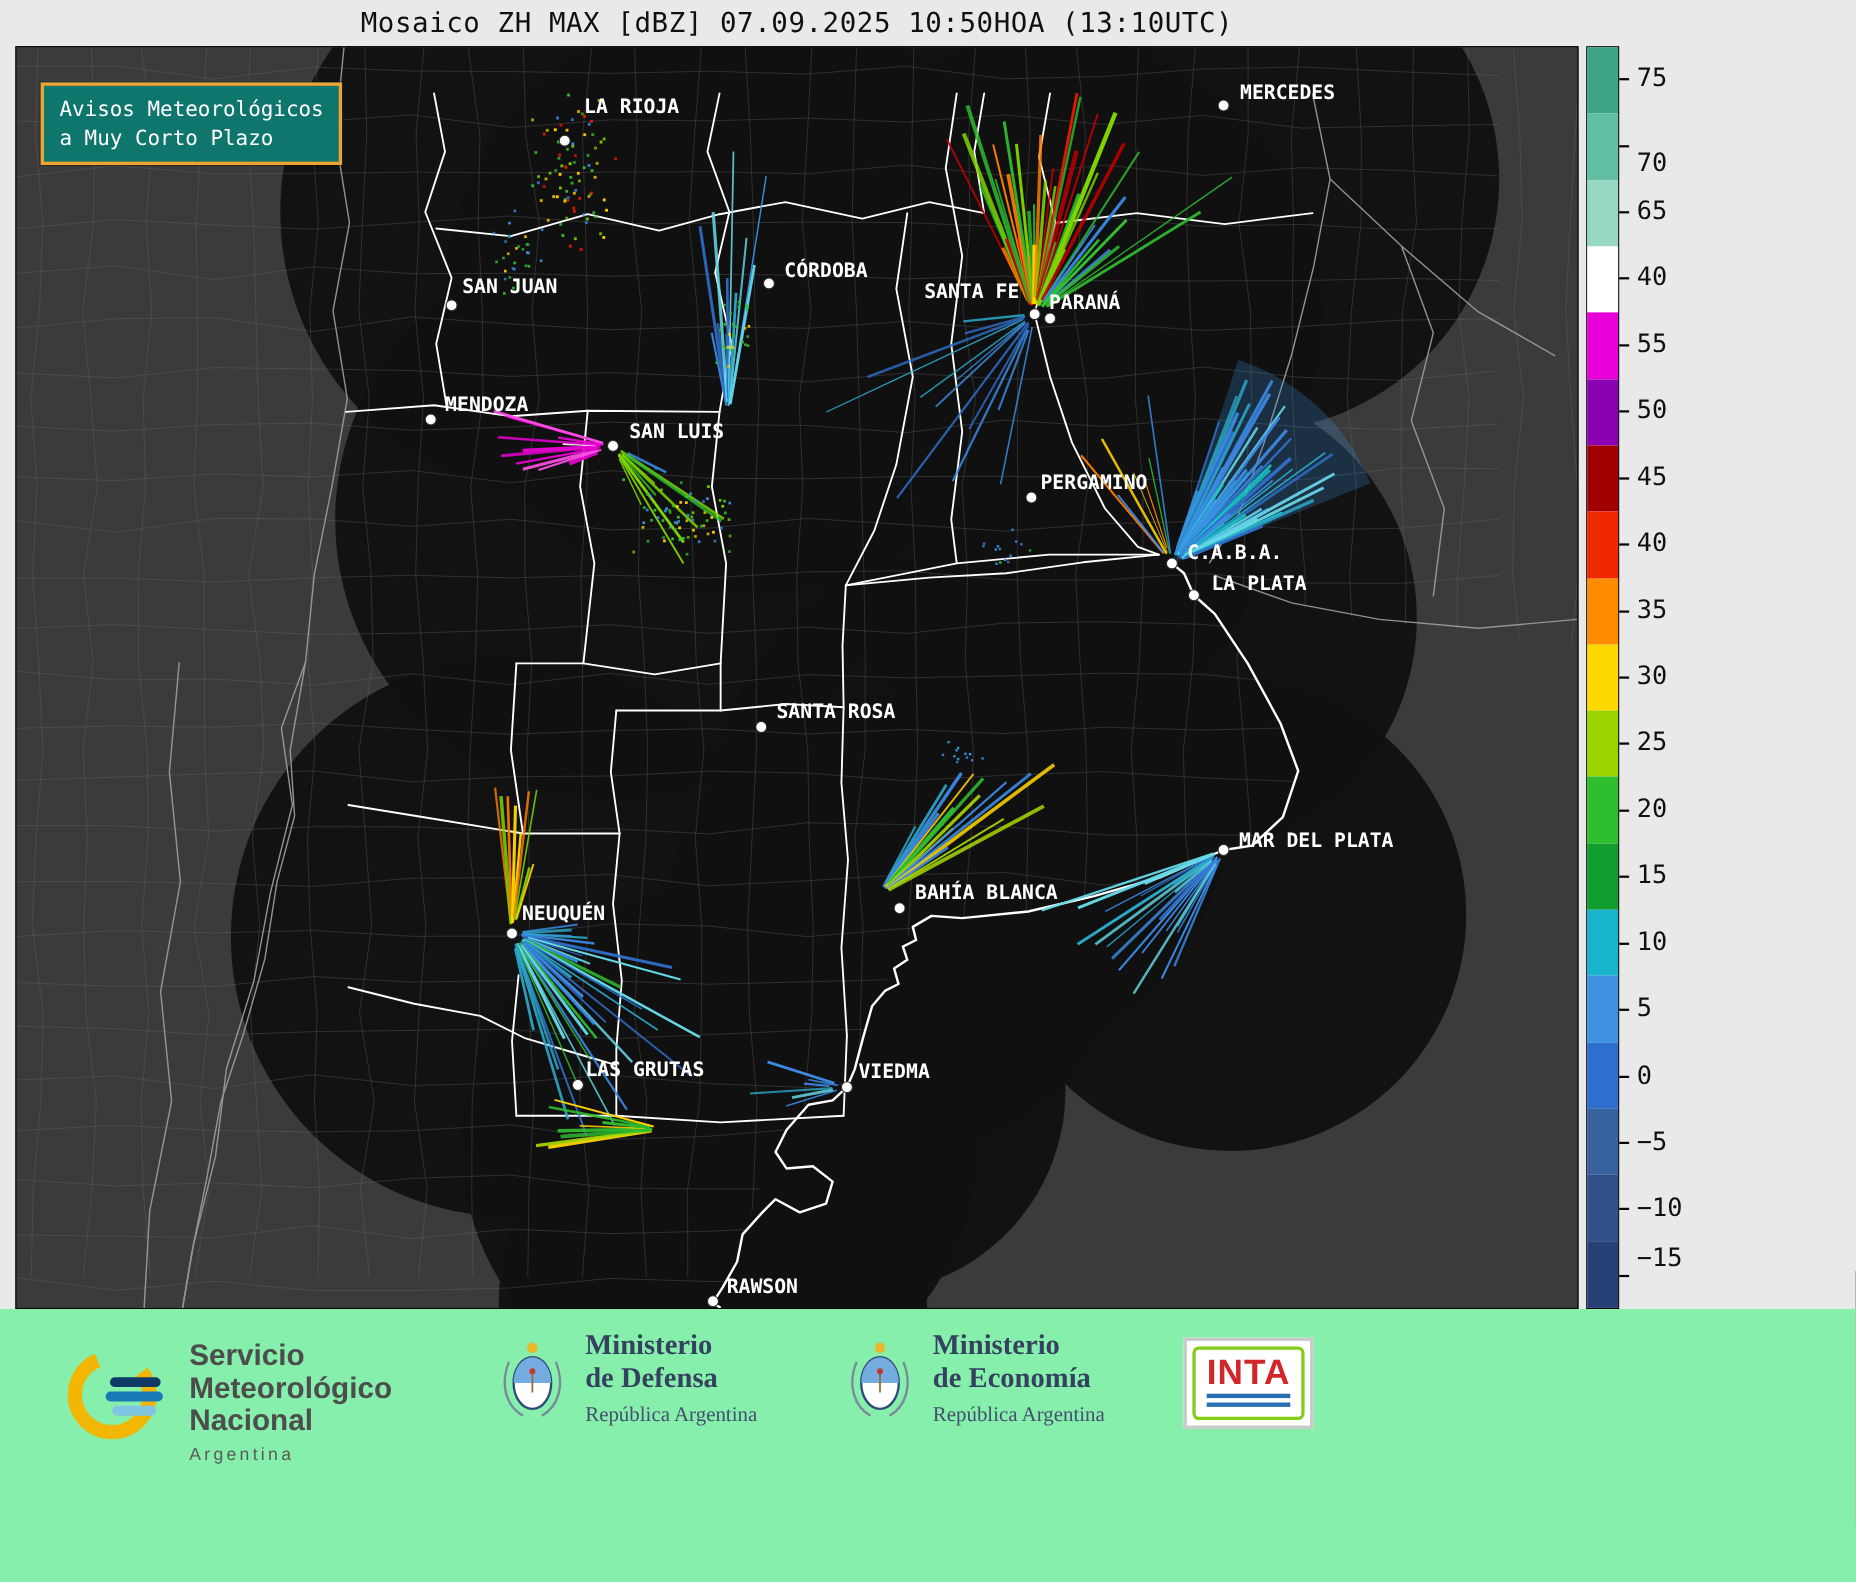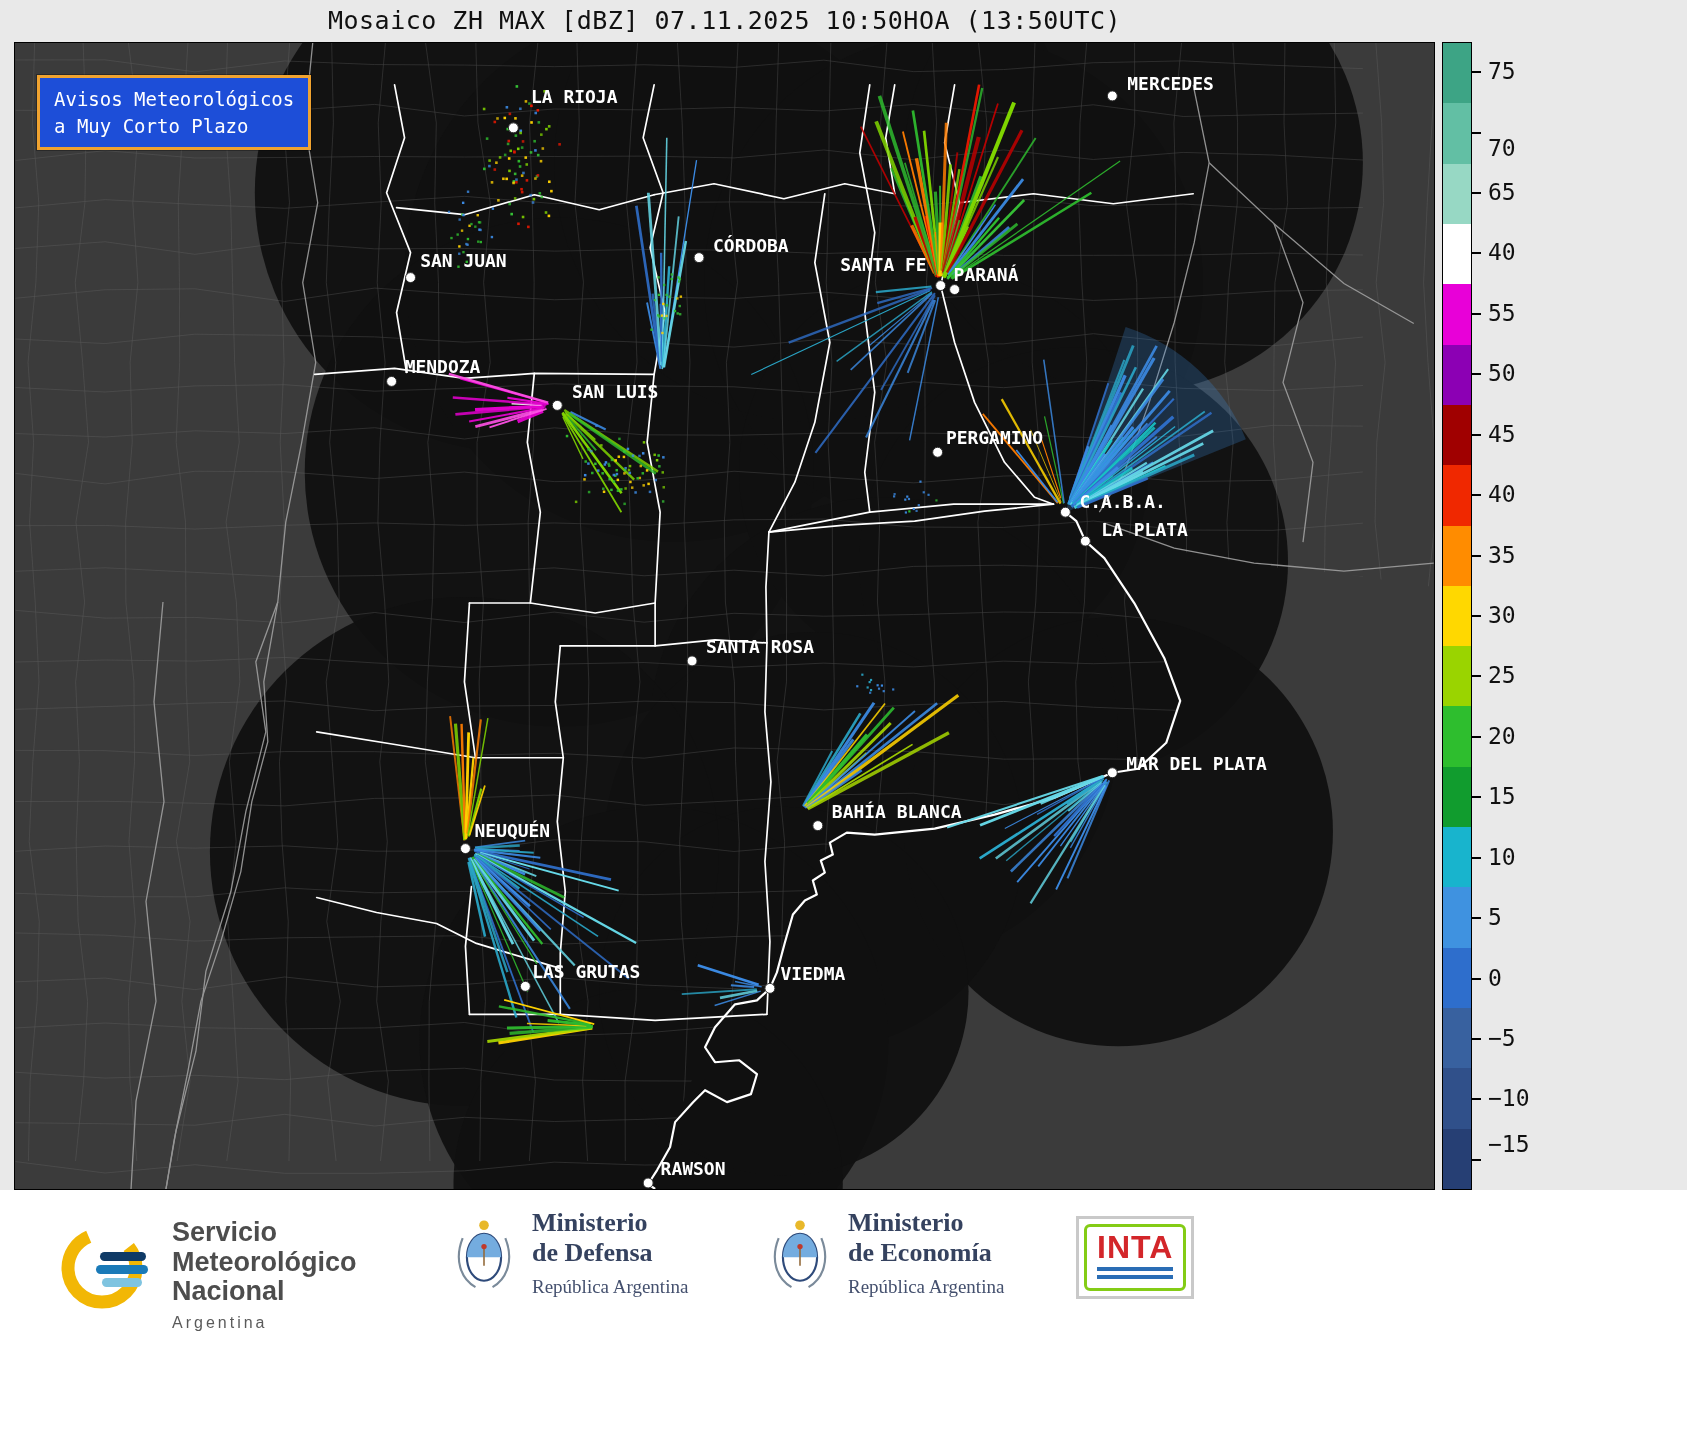--- a/index.html
+++ b/index.html
@@ -13,56 +13,56 @@
     font-family:"DejaVu Sans Mono",monospace;font-size:25px;color:#101010;
     letter-spacing:.5px;white-space:nowrap;
   }
   .map{
     position:absolute;left:14px;top:42px;width:1421px;height:1148px;
     background:#3b3b3b;border:1px solid #000;box-sizing:border-box;
   }
   .map svg{display:block;width:100%;height:100%}
   .aviso{
     position:absolute;left:22px;top:32px;z-index:5;
-    border:3px solid #f0a330;background:#1d4ed8;color:#ffffff;
+    border:3px solid #f0a330;background:#0f766e;color:#ffffff;
     font-family:"DejaVu Sans Mono",monospace;font-size:19px;line-height:1.4;
     padding:8px 14px;white-space:nowrap;box-shadow:0 0 0 1px rgba(0,0,0,.3);
   }
   .colorbar{
     position:absolute;left:1442px;top:42px;width:30px;height:1148px;
     border:1px solid #000;box-sizing:border-box;display:flex;flex-direction:column;
   }
   .cb-band{flex:1 1 auto}
   .cb-ticks{position:absolute;left:1472px;top:42px;width:110px;height:1148px;pointer-events:none}
   .cb-tickmark{position:absolute;left:0;width:9px;height:2px;background:#000}
   .cb-ticklabel{
     position:absolute;left:16px;font-family:"DejaVu Sans Mono",monospace;
     font-size:23px;color:#101010;white-space:nowrap;
   }
-  .footer{position:absolute;left:0;top:1190px;width:1687px;height:248px;background:#ffffff}
+  .footer{position:absolute;left:0;top:1190px;width:1687px;height:248px;background:#86efac}
   .logo-group{position:absolute;display:flex;align-items:center;gap:16px}
   .logo-smn{left:56px;top:28px;align-items:flex-start}
   .smn-text{font-family:"Liberation Sans",sans-serif;color:#4d4d4d}
   .smn-text .big{font-size:27px;font-weight:bold;line-height:1.1}
   .smn-text .small{font-size:16px;color:#5a5a5a;letter-spacing:3px;margin-top:7px}
   .logo-def{left:452px;top:18px}
   .logo-eco{left:768px;top:18px}
   .min-text{font-family:"Liberation Serif",serif;color:#35425f}
   .min-text .big{font-size:26px;font-weight:bold;line-height:1.15}
   .min-text .small{font-size:19px;color:#44506e;margin-top:8px;font-family:"Liberation Serif",serif}
   .logo-inta{left:1076px;top:26px}
   .inta-outer{background:#ffffff;border:3px solid #c9c9c9;padding:5px}
   .inta-inner{border:3px solid #84cc16;border-radius:6px;padding:4px 10px 9px;text-align:right}
   .inta-word{color:#d3262a;font-family:"Liberation Sans",sans-serif;font-weight:bold;font-size:32px;letter-spacing:1px;line-height:1}
   .inta-lines div{height:4px;background:#2a6db5;margin-top:4px}
 </style>
 </head>
 <body>
 
-<div class="title">Mosaico ZH MAX [dBZ] 07.11.2025 10:50HOA (13:50UTC)</div>
+<div class="title">Mosaico ZH MAX [dBZ] 07.09.2025 10:50HOA (13:10UTC)</div>
 
 <div class="map">
   <svg id="map-svg" xmlns="http://www.w3.org/2000/svg" viewBox="0 0 1421 1148">
       <rect x="0" y="0" width="1421" height="1148" fill="#3b3b3b"></rect>
       <defs>
         <clipPath id="landclip">
           <polygon points="0,0 1421,0 1421,545 1331,532 1241,523 1161,508 1091,484 1072,499 1091,516 1121,561 1151,616 1167,659 1153,701 1125,727 1099,731 1041,756 981,773 921,787 861,793 816,801 799,839 779,873 763,931 743,959 701,986 691,1006 661,1081 643,1129 634,1148 0,1148"></polygon>
         </clipPath>
       </defs>
       <g>

